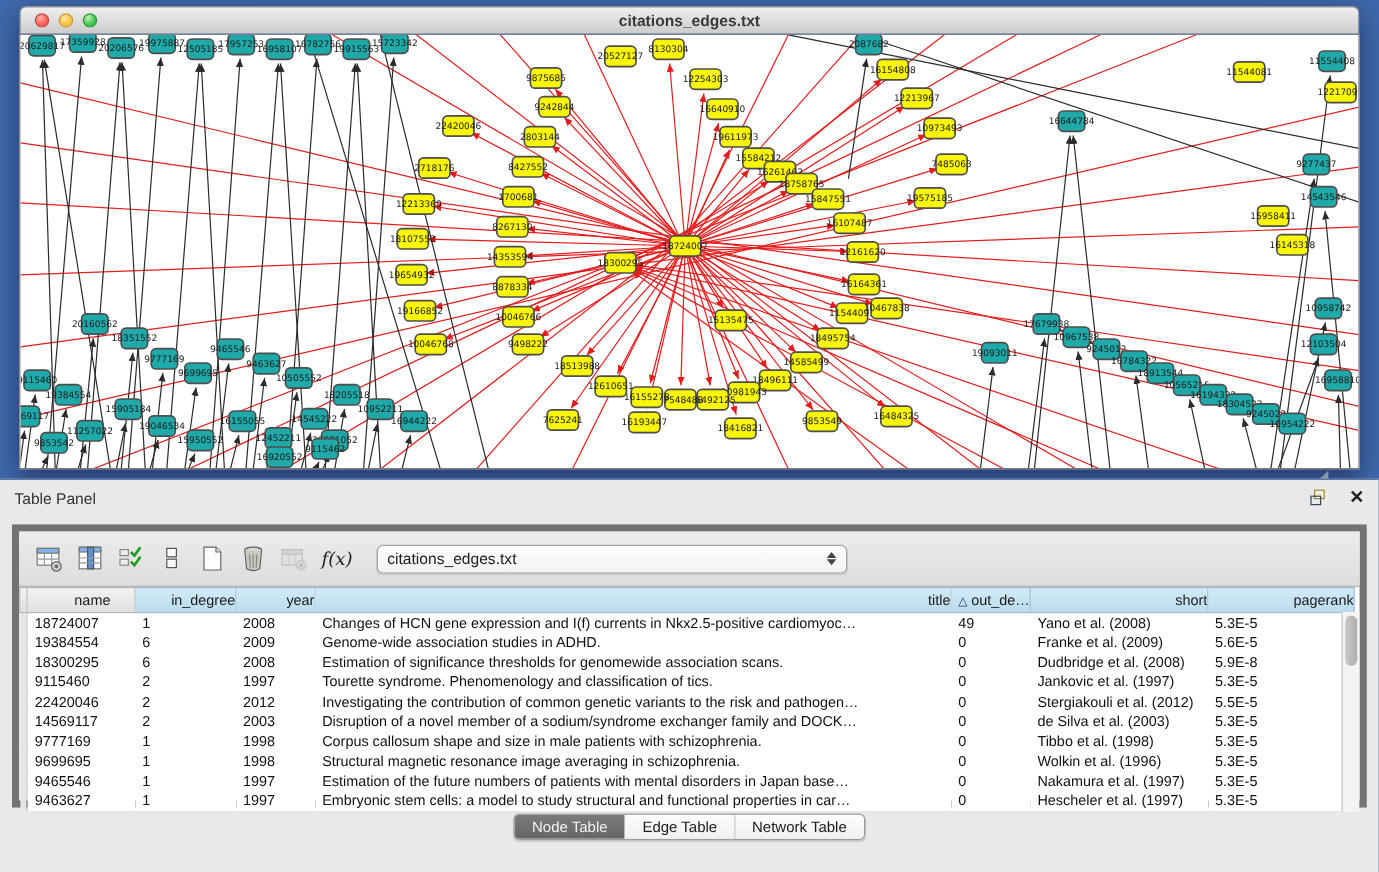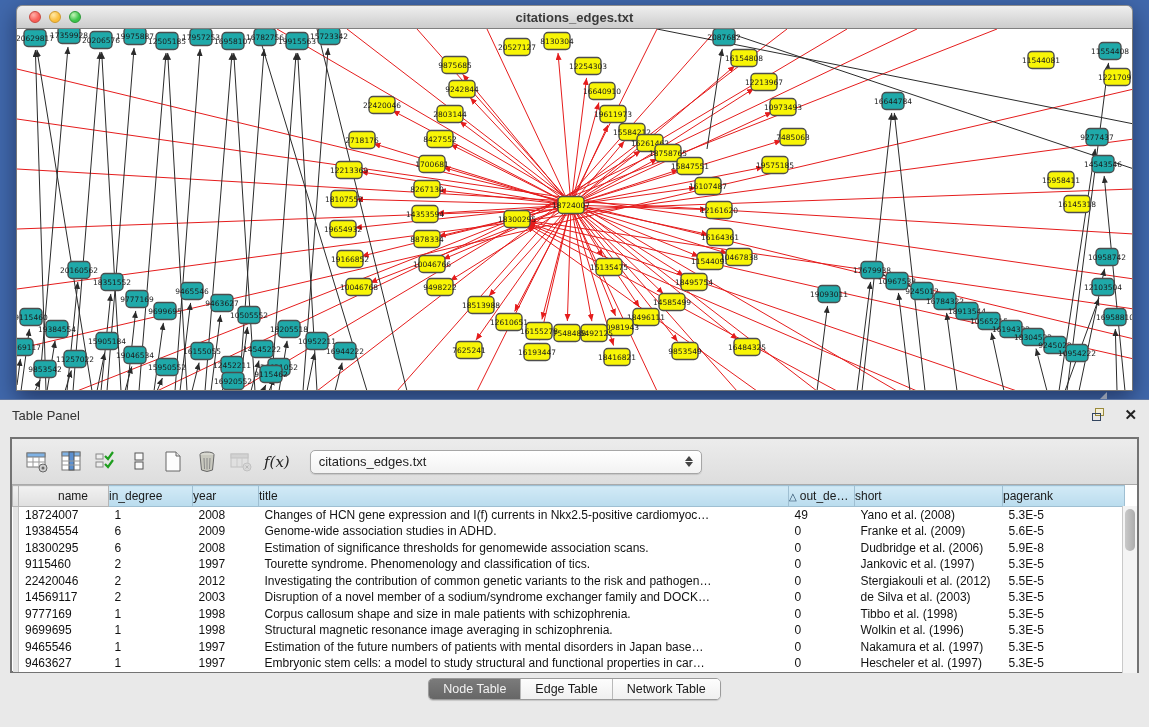--- a/index.html
+++ b/index.html
@@ -30,39 +30,39 @@
     border-left:7px solid transparent; border-bottom:7px solid #8E97A8; }
   .panel-header { height:30px; display:flex; align-items:center; padding:0 12px; }
   .panel-header .panel-title { font-size:13px; color:#333;text-align:right; }
   .panel-header .spacer { flex:1; }
   .float-icon { width:16px; height:14px; position:relative; margin-right:16px; cursor:default; }
   .float-icon .sq1 { position:absolute; left:3px; top:0; width:9px; height:8px; border:1px solid #9A8A3A; background:#F4EFD8; }
   .float-icon .sq2 { position:absolute; left:0; top:5px; width:9px; height:8px; border:1px solid #33455F; background:transparent; }
   .close-icon { font-size:15px; font-weight:bold; color:#222; line-height:14px; cursor:default; }
 
   .inner-panel { position:absolute; left:10px; top:37px; width:1129px; height:236px;
-    border:2px solid #737373; background:#FFFFFF; }
+    border:6px solid #737373; background:#FFFFFF; }
   .toolbar { height:46px; background:linear-gradient(#ECECEC,#DDDDDD); border-bottom:1px solid #AAAAAA;
     display:flex; align-items:center; padding:0 8px; }
   .tb-icon { width:26px; height:26px; margin:0 4px; display:flex; align-items:center; justify-content:center; }
   .tb-icon svg { display:block; }
   .fx { font-family:"DejaVu Serif", serif; font-style:italic; font-size:15px; color:#222; margin:0 6px; }
   .combo { margin-left:14px; width:392px; height:24px; background:linear-gradient(#FFFFFF,#F2F2F2);
     border:1px solid #A6A6A6; border-radius:5px; display:flex; align-items:center;
     padding:0 8px; font-size:13px; color:#222; box-shadow:0 1px 1px rgba(0,0,0,.12); }
   .combo .combo-label { flex:1; }
   .combo .arrows { display:flex; flex-direction:column; gap:1px; align-items:center; }
   .combo .arrows i { display:block; width:0; height:0; border-left:4px solid transparent; border-right:4px solid transparent; }
   .combo .arrows i.up { border-bottom:5px solid #444; }
   .combo .arrows i.dn { border-top:5px solid #444; }
 
   .grid-wrap { position:relative; height:188px; overflow:hidden; }
   table.grid { border-collapse:collapse; table-layout:fixed; width:1112px; font-size:12px; }
   table.grid th { height:21px; font-weight:normal; color:#1A1A1A;
-    background:linear-gradient(#D2EAF6,#BADCEE); border:1px solid #9FBFD2; text-align:left; overflow:hidden; white-space:nowrap; }
+    background:linear-gradient(#D2EAF6,#BADCEE); border:1px solid #9FBFD2; text-align:right; overflow:hidden; white-space:nowrap; }
   table.grid th.gutter, table.grid th.plain { background:linear-gradient(#F2F2F2,#DFDFDF); border:1px solid #B5B5B5; }
   table.grid th.plain { text-align:right; padding-right:20px; }
   table.grid td { height:16.5px; padding:0 2px 0 6px; color:#111; white-space:nowrap; overflow:hidden;
     text-overflow:clip; border:none; background:#fff; }
   table.grid td.gutter { background:#E4E4E4; border-right:1px solid #C4C4C4; padding:0; }
   .sort-tri { color:#1C3D5C; font-size:10px; margin-right:3px; }
   .vscroll { position:absolute; right:0; top:21px; bottom:0; width:15px;
     background:#F4F4F4; border-left:1px solid #C9C9C9; }
   .vscroll .thumb { position:absolute; left:2px; top:3px; width:10px; height:42px;
     background:linear-gradient(90deg,#C9C9C9,#ADADAD); border-radius:6px; }
@@ -818,21 +818,21 @@
               <td>Franke et al. (2009)</td>
               <td>5.6E-5</td>
             </tr>
             <tr>
               <td class="gutter"></td>
               <td>18300295</td>
               <td>6</td>
               <td>2008</td>
               <td>Estimation of significance thresholds for genomewide association scans.</td>
               <td>0</td>
-              <td>Dudbridge et al. (2006)</td>
+              <td>Dudbridge et al. (2008)</td>
               <td>5.9E-8</td>
             </tr>
             <tr>
               <td class="gutter"></td>
               <td>9115460</td>
               <td>2</td>
               <td>1997</td>
               <td>Tourette syndrome. Phenomenology and classification of tics.</td>
               <td>0</td>
               <td>Jankovic et al. (1997)</td>

